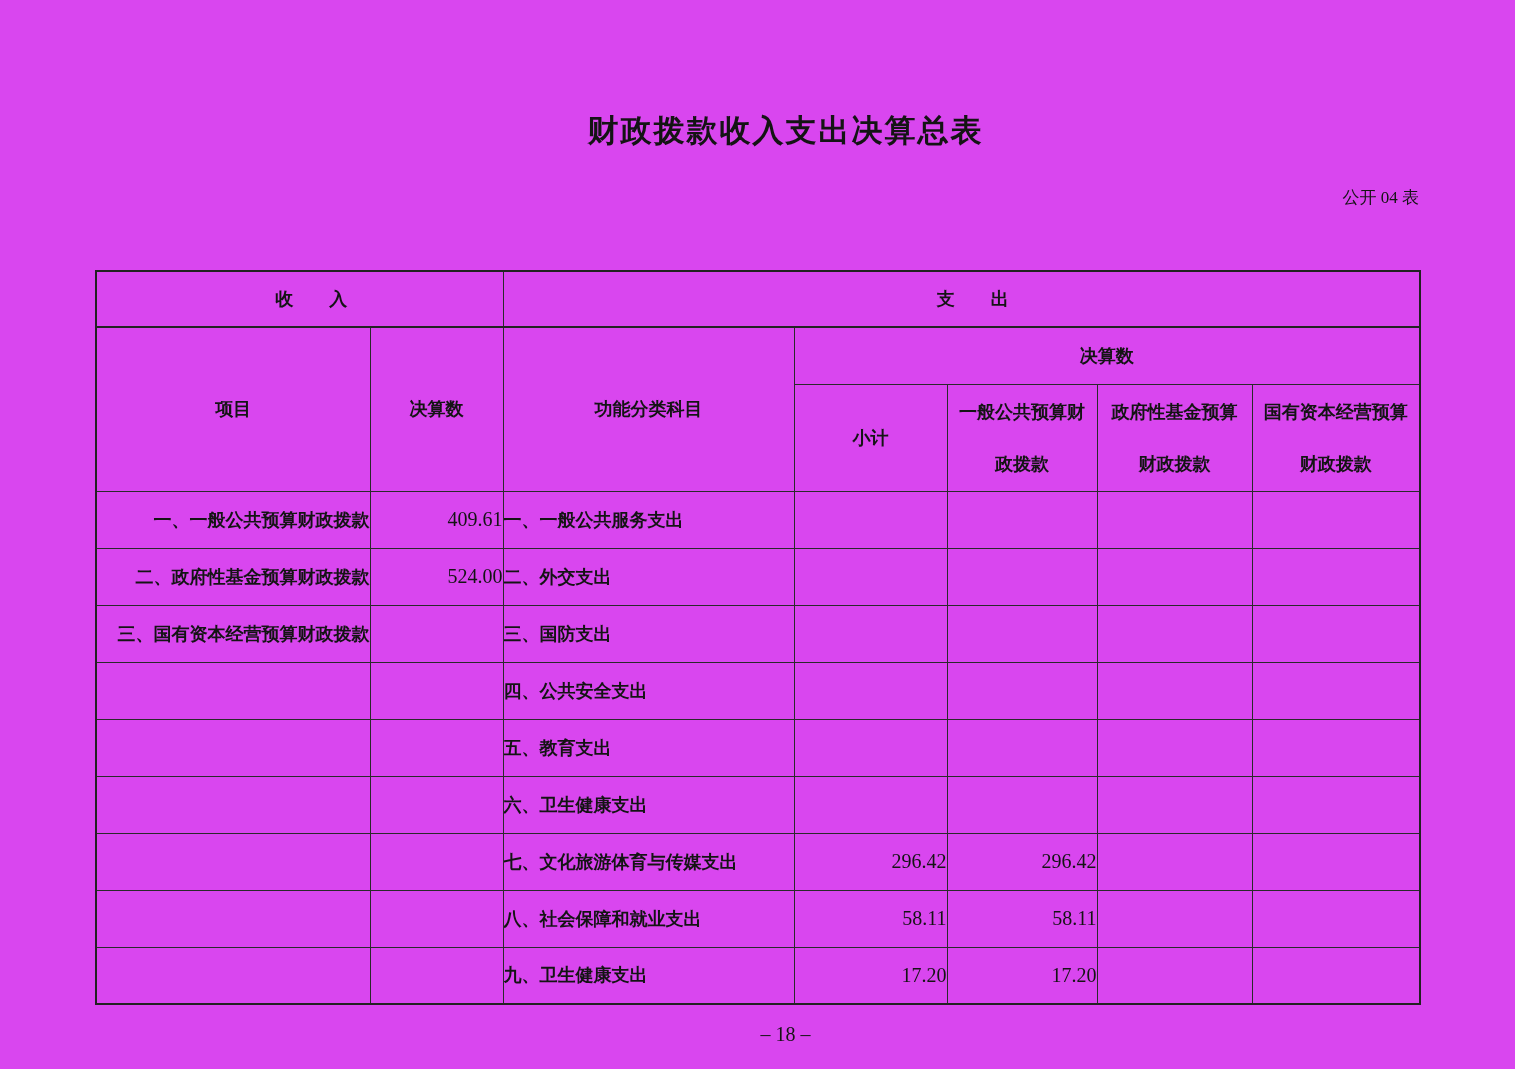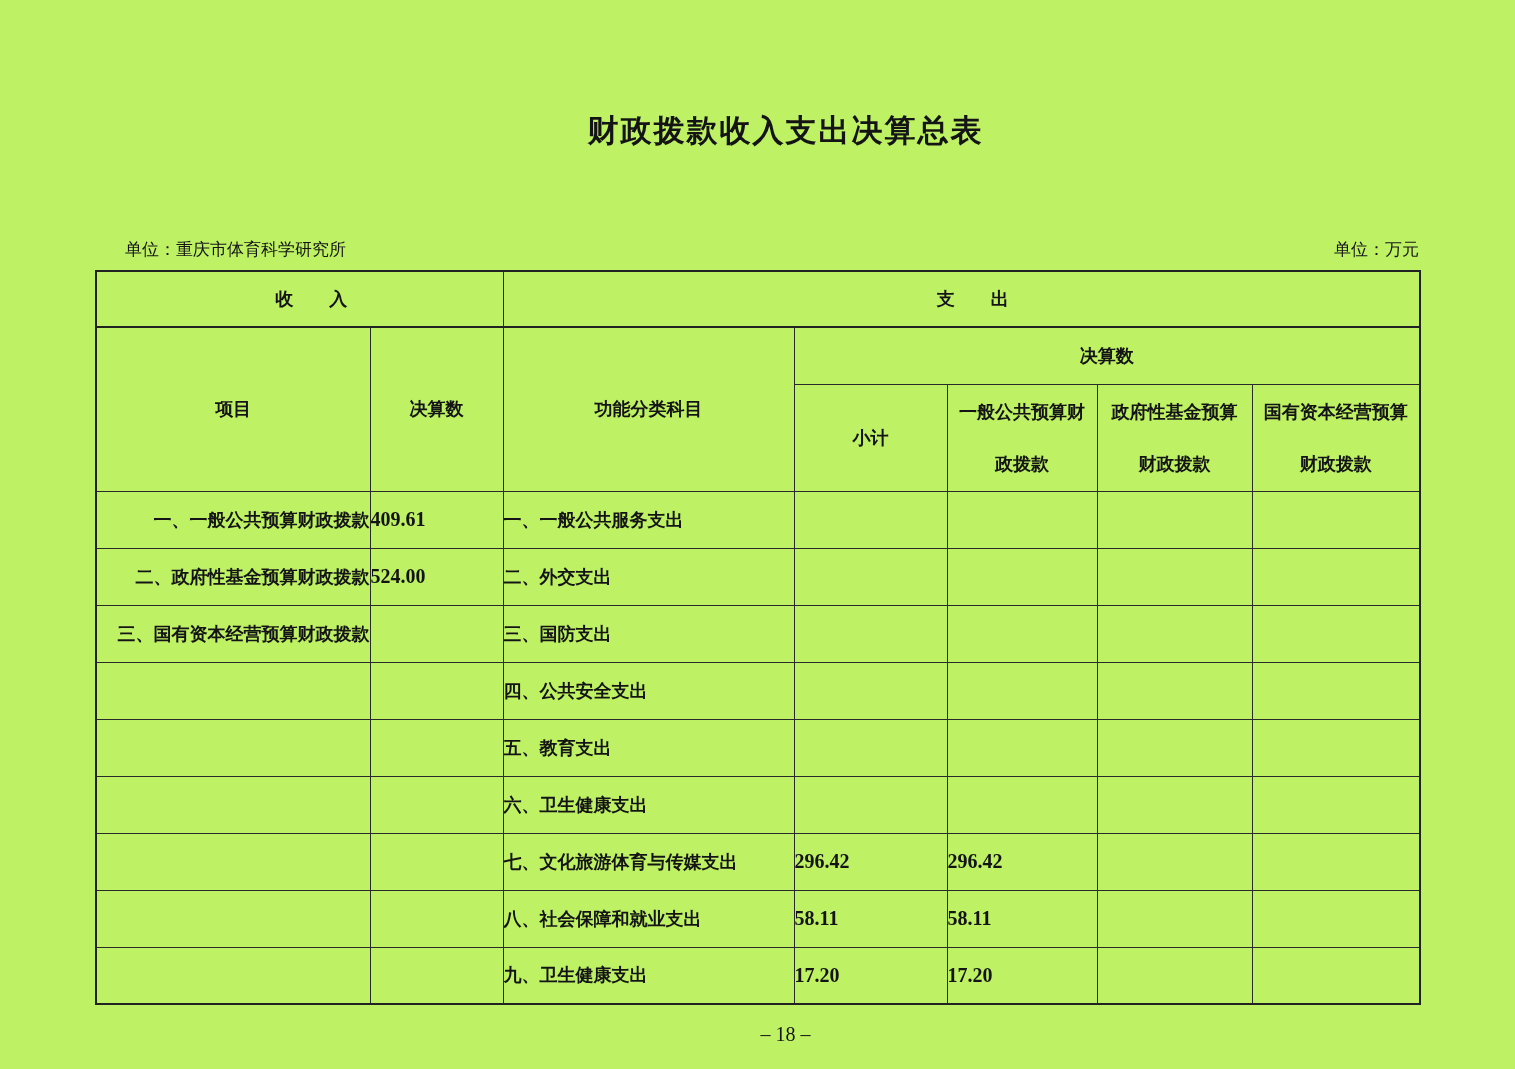--- a/index.html
+++ b/index.html
@@ -1,20 +1,20 @@
 <!DOCTYPE html>
 <html><head>
 <meta charset="utf-8">
 <style>
   html, body { margin: 0; padding: 0; background: #ffffff; }
   .page {
     position: relative;
     width: 1515px;
     height: 1069px;
-    background: #bef264;
+    background: #d946ef;
     font-family: "Liberation Serif", "DejaVu Serif", serif;
     color: #141414;
     overflow: hidden;
   }
   .doc-title {
     position: absolute;
     top: 110px;
     left: 0;
     width: 100%;
     box-sizing: border-box;
@@ -80,47 +80,45 @@
     padding-left: 28px;
   }
   .func-cell {
     font-weight: bold;
     font-size: 18px;
     text-align: left;
     padding-left: 34px;
   }
   .num-cell {
     font-size: 20px;
+    text-align: right;
     padding-right: 10px;
-    font-weight: bold;
+    font-weight: normal;
     margin-top: 46px;
   }
   .page-num {
     position: absolute;
     top: 1023px;
     left: 0;
     width: 100%;
     box-sizing: border-box;
     padding-left: 56px;
     text-align: center;
     font-size: 20px;
   }
 </style>
 </head>
 <body>
 
 <div class="page">
 
   <div class="doc-title">财政拨款收入支出决算总表</div>
 
-
-  <div class="unit-row">
-    <span class="unit-left">单位：重庆市体育科学研究所</span>
-    <span>单位：万元</span>
-  </div>
+  <div class="form-label">公开 04 表</div>
+
 
   <table class="fin-table">
     <colgroup>
       <col style="width:274px">
       <col style="width:133px">
       <col style="width:291px">
       <col style="width:153px">
       <col style="width:150px">
       <col style="width:155px">
       <col style="width:168px">

